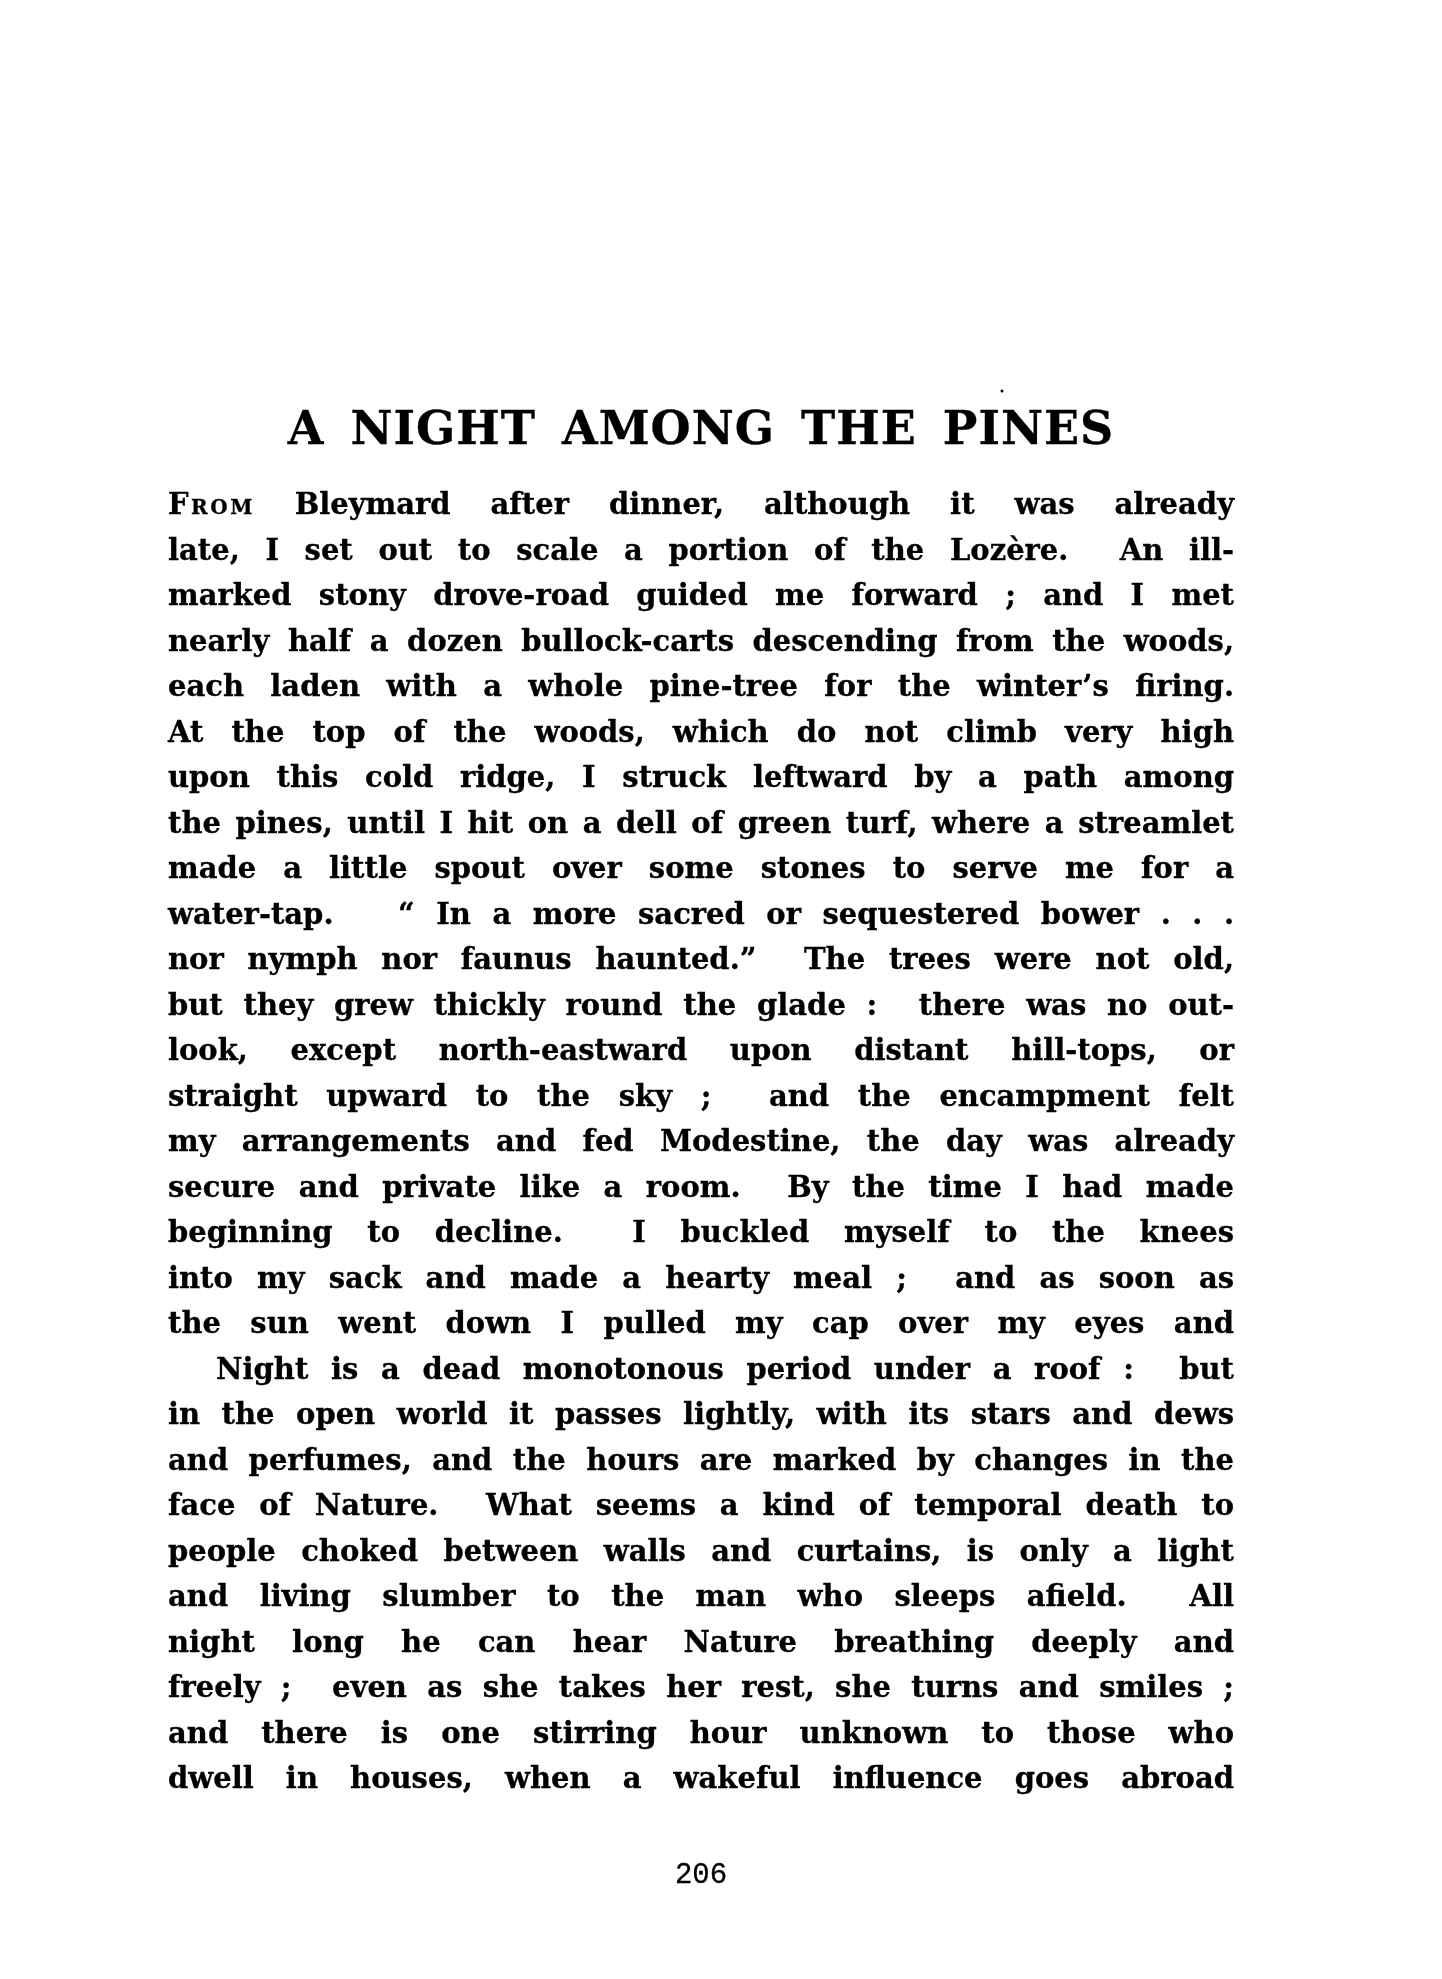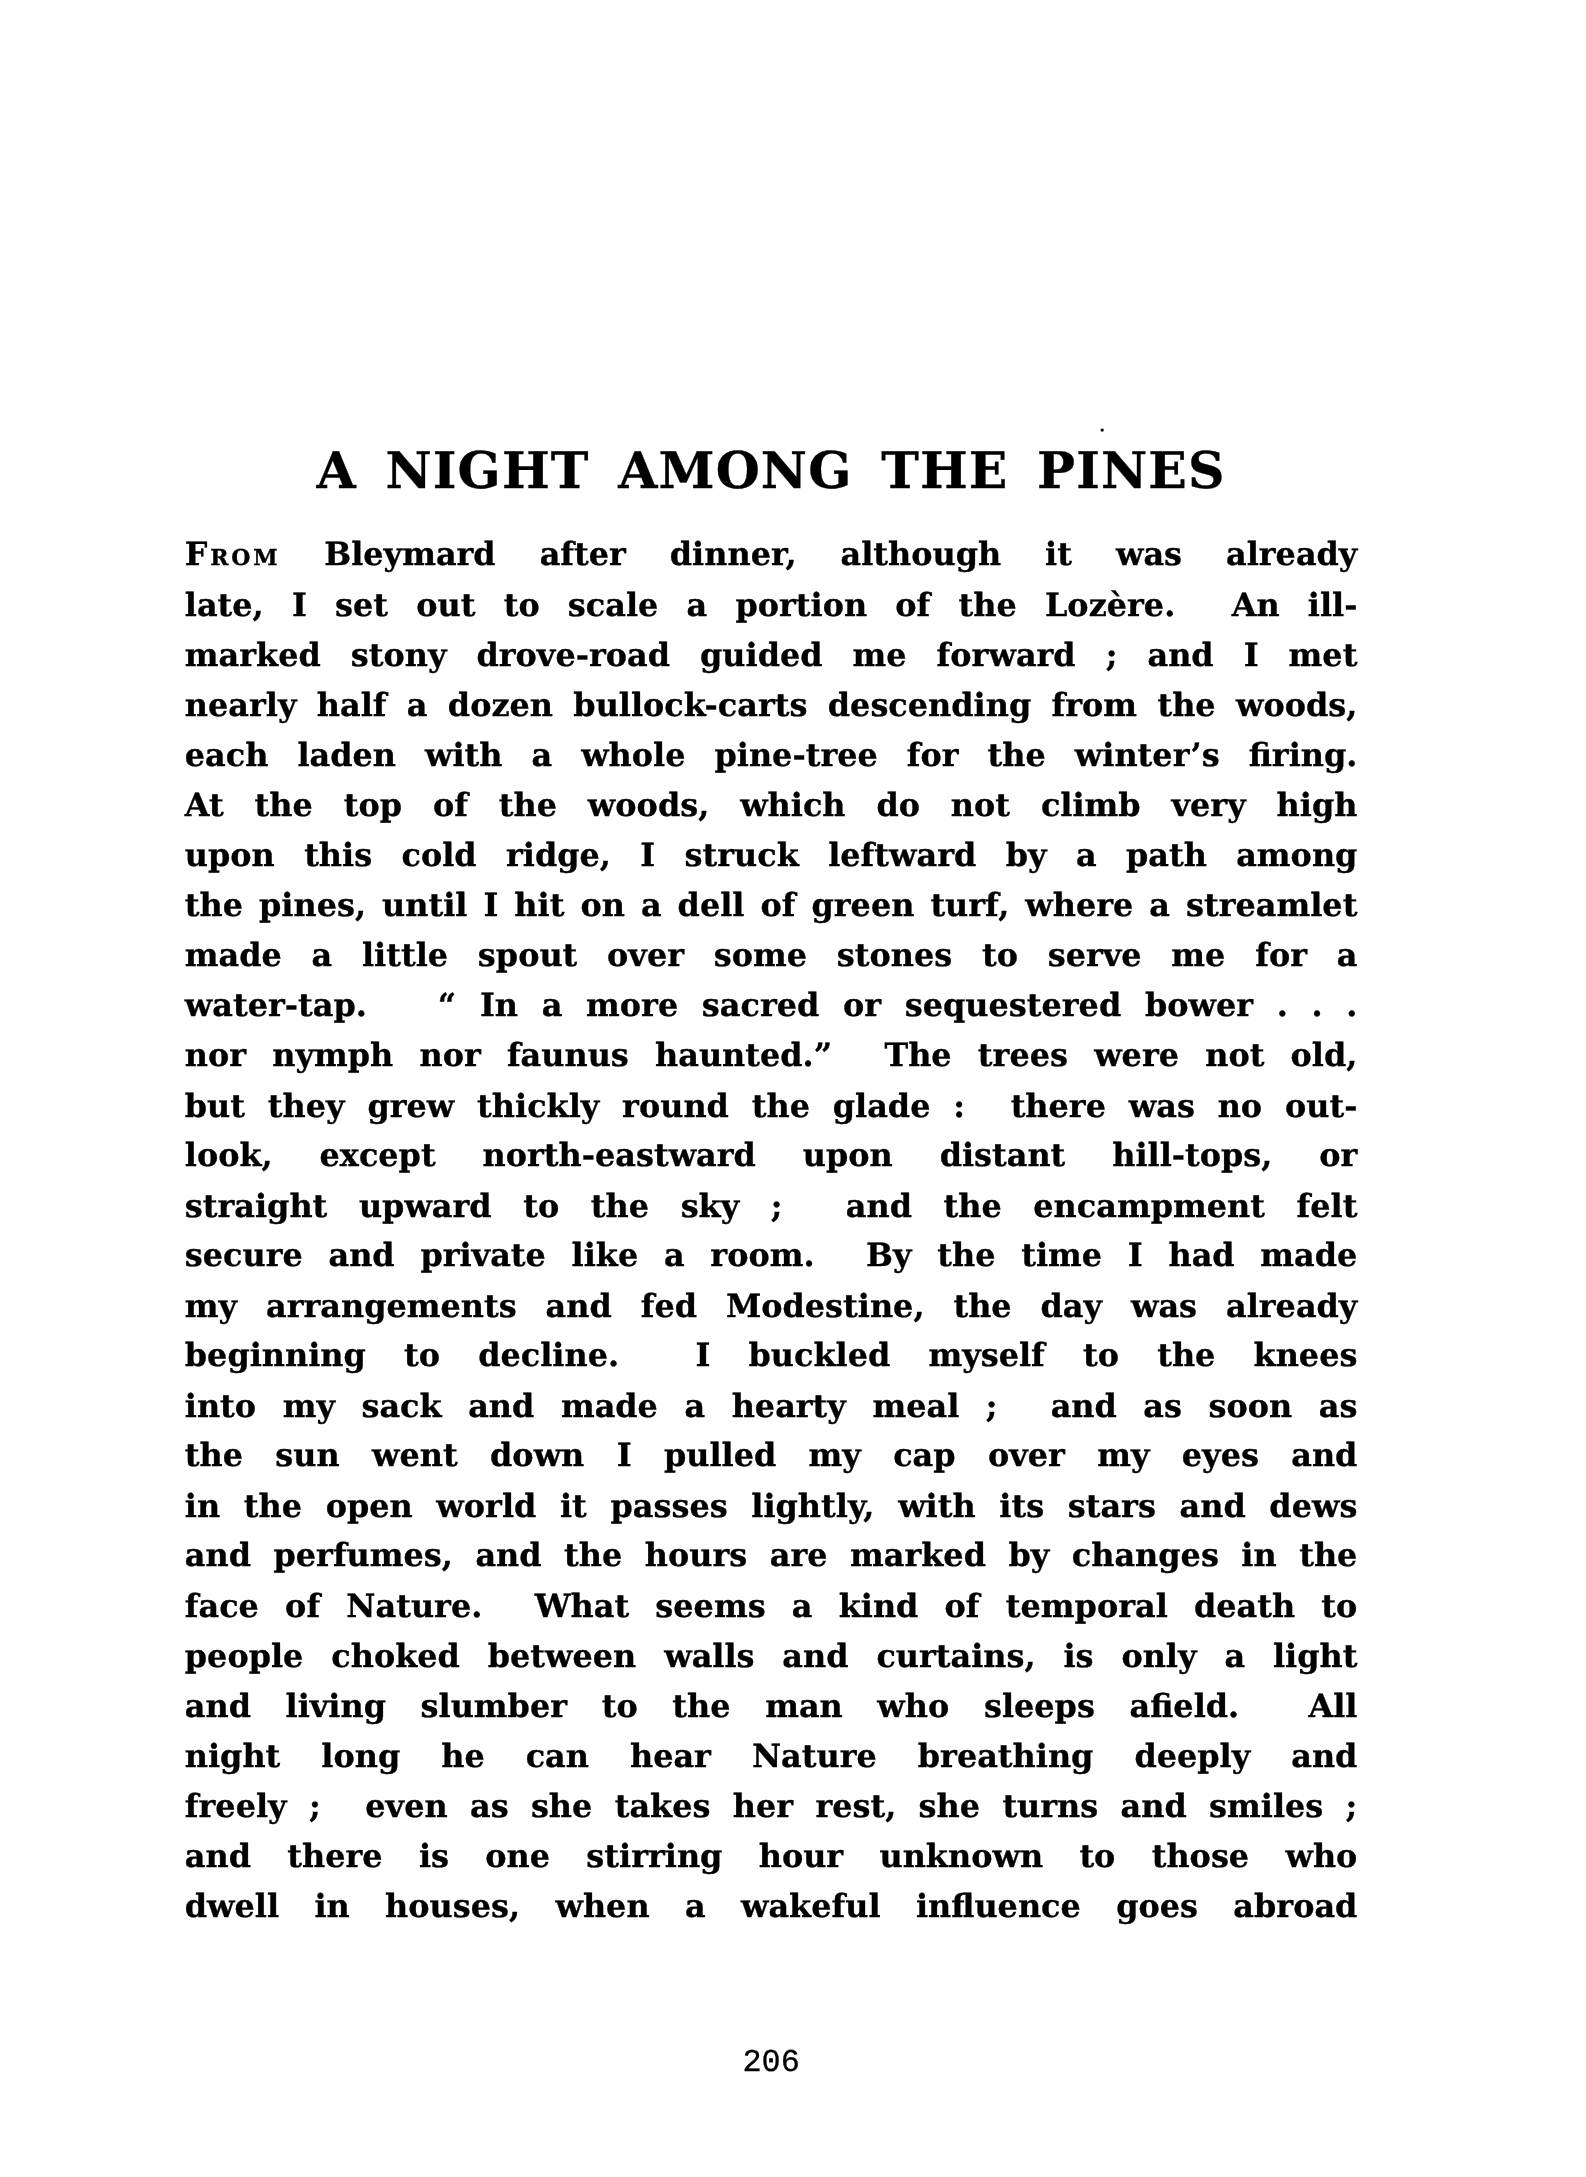--- a/index.html
+++ b/index.html
@@ -81,25 +81,26 @@
       <div class="line">each laden with a whole pine-tree for the winter’s firing.</div>
       <div class="line">At the top of the woods, which do not climb very high</div>
       <div class="line">upon this cold ridge, I struck leftward by a path among</div>
       <div class="line">the pines, until I hit on a dell of green turf, where a streamlet</div>
       <div class="line">made a little spout over some stones to serve me for a</div>
       <div class="line">water-tap.&nbsp;&nbsp; “&nbsp;In a more sacred or sequestered bower&nbsp;.&nbsp;.&nbsp;.</div>
       <div class="line">nor nymph nor faunus haunted.”&nbsp; The trees were not old,</div>
       <div class="line">but they grew thickly round the glade&nbsp;:&nbsp; there was no out-</div>
       <div class="line">look, except north-eastward upon distant hill-tops, or</div>
       <div class="line">straight upward to the sky&nbsp;;&nbsp; and the encampment felt</div>
+      <div class="line">my arrangements and fed Modestine, the day was already</div>
       <div class="line">secure and private like a room.&nbsp; By the time I had made</div>
-      <div class="line">my arrangements and fed Modestine, the day was already</div>
       <div class="line">beginning to decline.&nbsp; I buckled myself to the knees</div>
       <div class="line">into my sack and made a hearty meal&nbsp;;&nbsp; and as soon as</div>
       <div class="line">the sun went down I pulled my cap over my eyes and</div>
+      <div class="line indent">Night is a dead monotonous period under a roof&nbsp;:&nbsp; but</div>
       <div class="line">in the open world it passes lightly, with its stars and dews</div>
       <div class="line">and perfumes, and the hours are marked by changes in the</div>
       <div class="line">face of Nature.&nbsp; What seems a kind of temporal death to</div>
       <div class="line">people choked between walls and curtains, is only a light</div>
       <div class="line">and living slumber to the man who sleeps afield.&nbsp; All</div>
       <div class="line">night long he can hear Nature breathing deeply and</div>
       <div class="line">freely&nbsp;;&nbsp; even as she takes her rest, she turns and smiles&nbsp;;</div>
       <div class="line">and there is one stirring hour unknown to those who</div>
       <div class="line">dwell in houses, when a wakeful influence goes abroad</div>
     </div>

